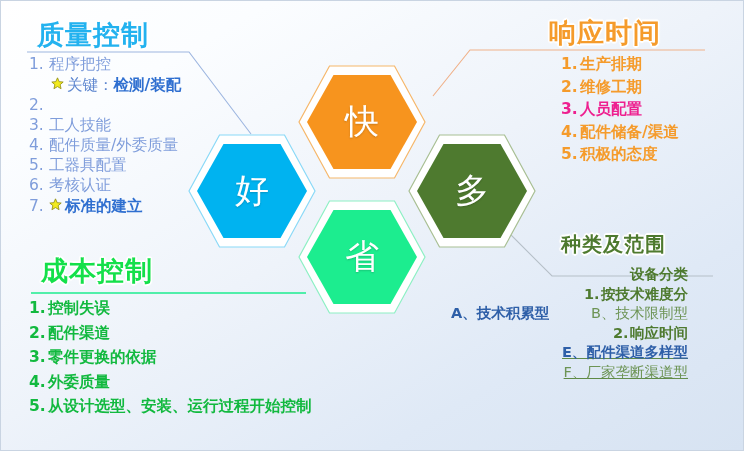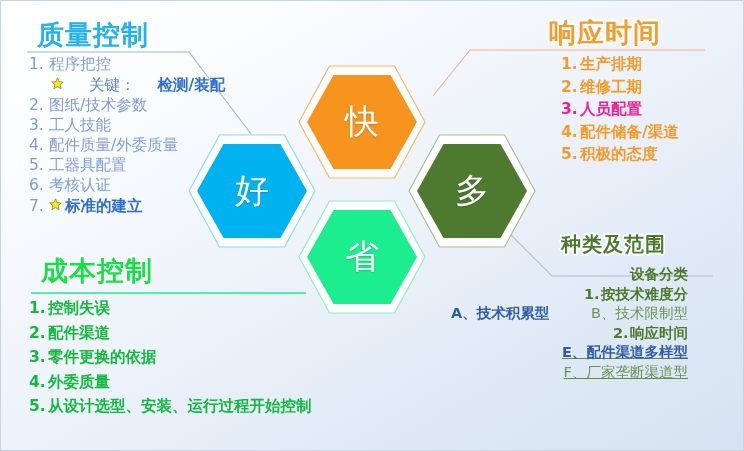--- a/index.html
+++ b/index.html
@@ -46,21 +46,21 @@
   }
 
   
   .list{position:absolute;white-space:nowrap;}
   .row{display:flex;align-items:baseline;line-height:1.0;}
 
   
   #list-quality{left:28px;top:56px;font-size:15.5px;color:#7f9ddb;}
   #list-quality .row{margin-bottom:4.5px;}
   #list-quality .num{display:inline-block;width:20px;color:#7f9ddb;}
-  #list-quality .indent{padding-left:22px;gap:22px;}
+  #list-quality .indent{padding-left:22px;}
   #list-quality .strong{font-weight:bold;color:#2f6fd0;}
   #list-quality .kw{color:#5d86cf;}
 
   
   #list-response{left:560px;top:56px;font-size:15.5px;font-weight:bold;}
   #list-response .row{margin-bottom:7px;}
   #list-response .num{display:inline-block;width:19px;}
 
   
   #list-cost{left:28px;top:300px;font-size:15.5px;font-weight:bold;color:#12b93f;}
@@ -141,21 +141,20 @@
       <span class="star">
         <svg viewBox="0 0 24 24" width="13" height="13">
           <polygon points="12,1.5 15.1,8.6 22.5,9.3 16.9,14.2 18.6,21.6 12,17.7 5.4,21.6 7.1,14.2 1.5,9.3 8.9,8.6" fill="#f2ea1e" stroke="#8e8a10" stroke-width="1.5"></polygon>
         </svg>
       </span>
       <span class="kw">关键：</span>
       <span class="strong">检测/装配</span>
     </div>
     <div class="row">
       <span class="num">2.</span>
-      <span>图纸/技术参数</span>
     </div>
     <div class="row">
       <span class="num">3.</span>
       <span>工人技能</span>
     </div>
     <div class="row">
       <span class="num">4.</span>
       <span>配件质量/外委质量</span>
     </div>
     <div class="row">

